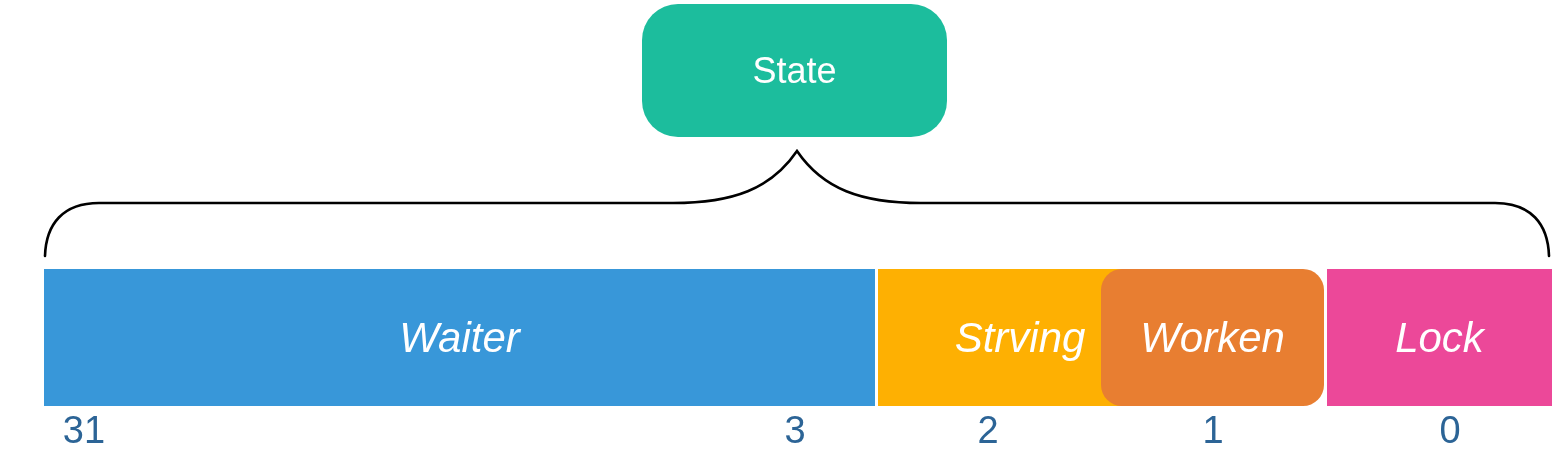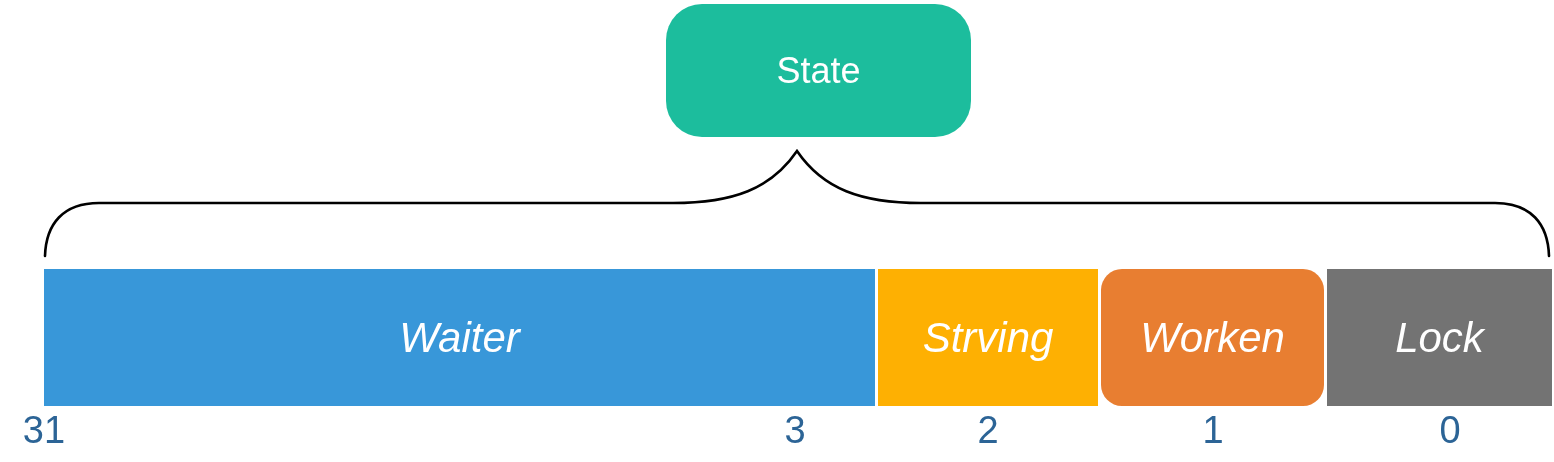--- a/index.html
+++ b/index.html
@@ -23,21 +23,20 @@
     height: 133px;
     border-radius: 36px;
     display: flex;
     flex-direction: column;
     align-items: center;
     justify-content: center;
     color: #ffffff;
     font-size: 36px;
     line-height: 45px;
     text-align: center;
-    margin-left: 24px;
   }
   .brace-svg {
     position: absolute;
     left: 0;
     top: 0;
     width: 1554px;
     height: 462px;
     pointer-events: none;
   }
   .bar {
@@ -52,21 +51,21 @@
     position: absolute;
     top: 0;
     height: 137px;
     display: flex;
     align-items: center;
     justify-content: center;
     color: #ffffff;
     font-size: 42px;
   }
   .seg-waiter  { left: 44px;   width: 831px; }
-  .seg-strving { left: 878px;  width: 220px; }
+  .seg-strving { left: 878px;  width: 220px; padding-left: 32px; }
   .seg-worken  { left: 1101px; width: 223px; border-radius: 21px; }
   .seg-lock    { left: 1327px; width: 225px; }
   .bit-label {
     position: absolute;
     top: 406px;
     transform: translateX(-50%);
     font-size: 38px;
     line-height: 48px;
     white-space: nowrap;
   }
@@ -95,24 +94,24 @@
   <div class="bar">
     <div class="segment seg-waiter" style="background-color: rgb(56, 151, 217);">
       <span>Waiter</span>
     </div>
     <div class="segment seg-strving" style="background-color: rgb(254, 176, 2);">
       <span>Strving</span>
     </div>
     <div class="segment seg-worken" style="background-color: rgb(232, 126, 49);">
       <span>Worken</span>
     </div>
-    <div class="segment seg-lock" style="background-color: #737373;">
+    <div class="segment seg-lock" style="background-color: #ec4899;">
       <span>Lock</span>
     </div>
   </div>
 
-  <span class="bit-label bit-31" style="color: rgb(44, 100, 150);">31</span>
+  <span class="bit-label bit-31" style="color: rgb(44, 100, 150); margin-left: 40px;">31</span>
   <span class="bit-label bit-3" style="color: rgb(44, 100, 150);">3</span>
   <span class="bit-label bit-2" style="color: rgb(44, 100, 150);">2</span>
   <span class="bit-label bit-1" style="color: rgb(44, 100, 150);">1</span>
   <span class="bit-label bit-0" style="color: rgb(44, 100, 150);">0</span>
 
 </div>
 
 </body></html>

